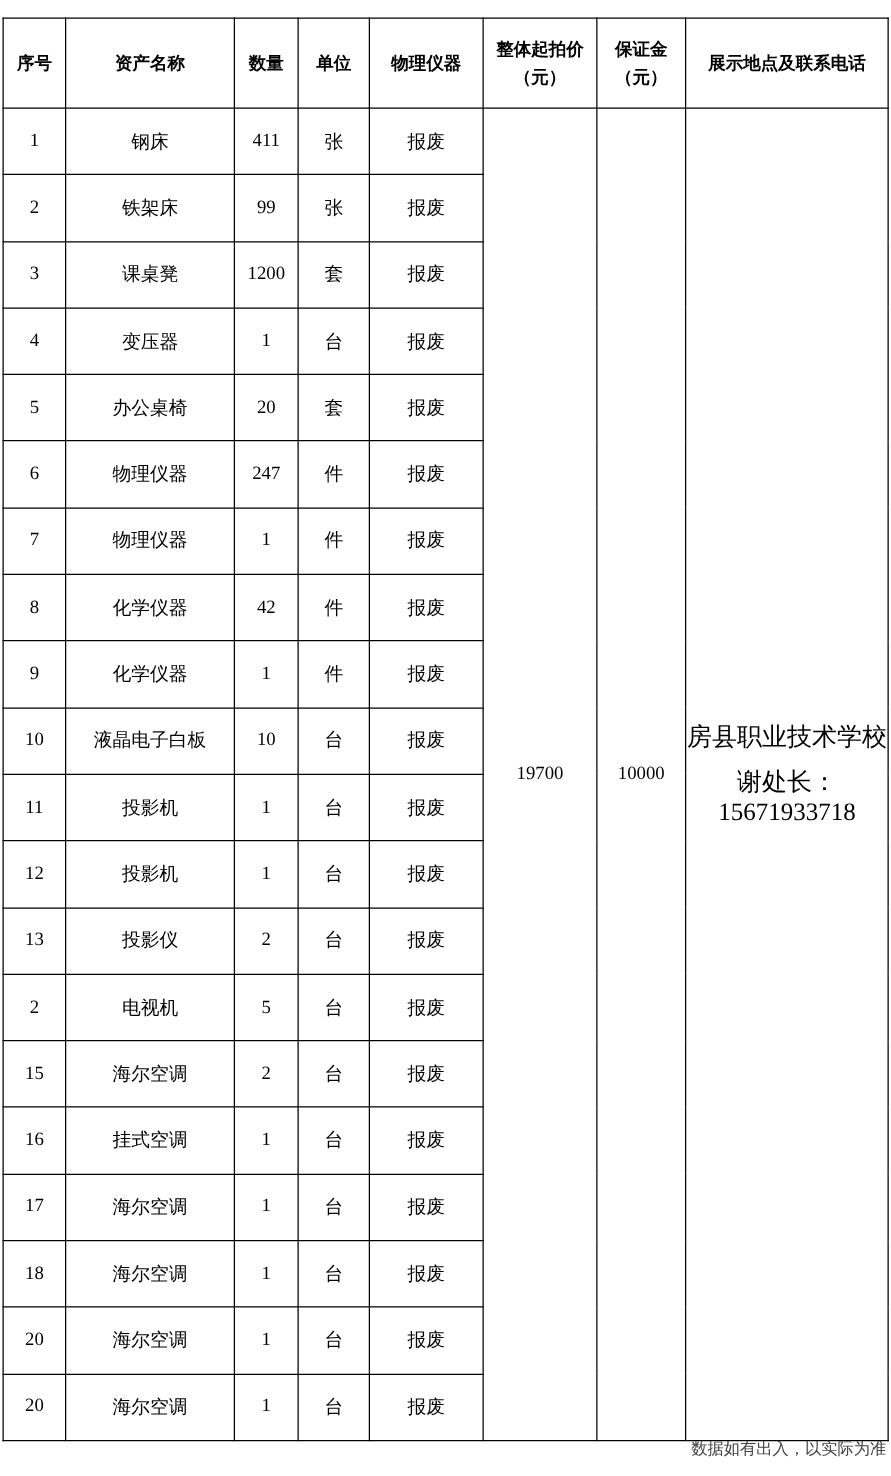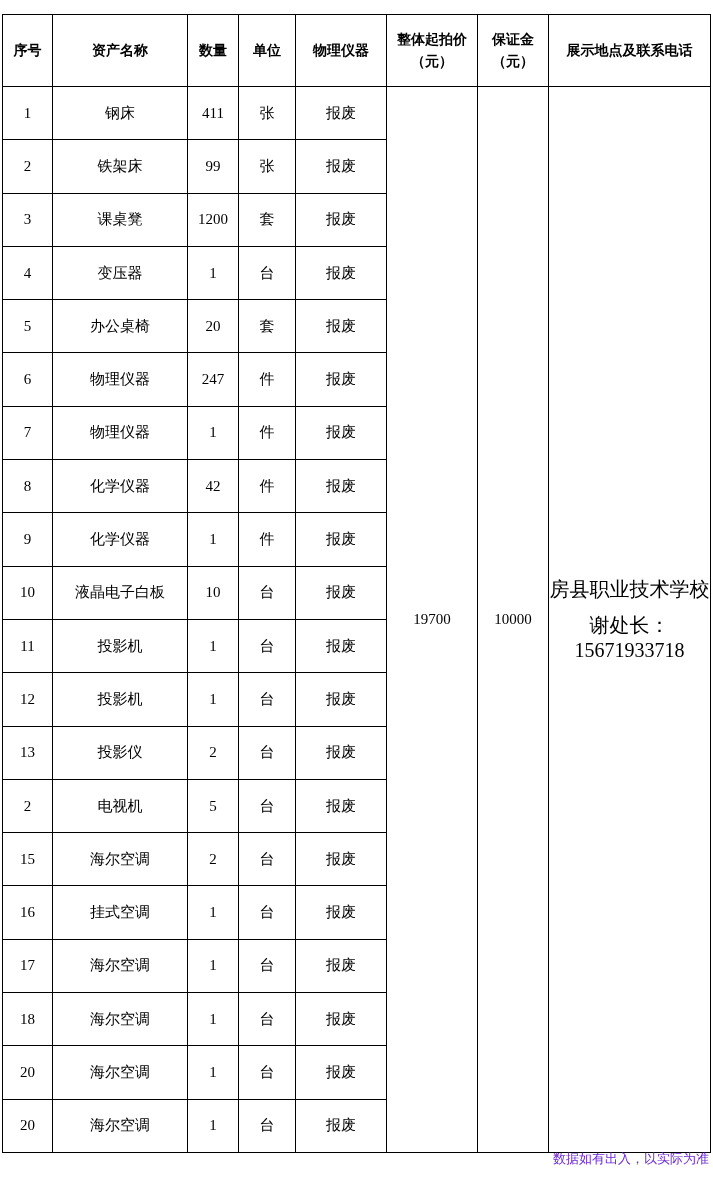--- a/index.html
+++ b/index.html
@@ -47,21 +47,21 @@
   .loc-cell div {
     margin: 9px 0;
     font-size: 20px;
   }
   .footer-note {
     position: absolute;
     top: 1150px;
     right: 4px;
     font-family: "Liberation Sans", "DejaVu Sans", sans-serif;
     font-size: 13px;
-    color: #6d28d9;
+    color: #404040;
     white-space: nowrap;
   }
 </style>
 </head>
 <body>
 
 <table class="asset-table">
   <colgroup>
     <col style="width:50px">
     <col style="width:135px">

